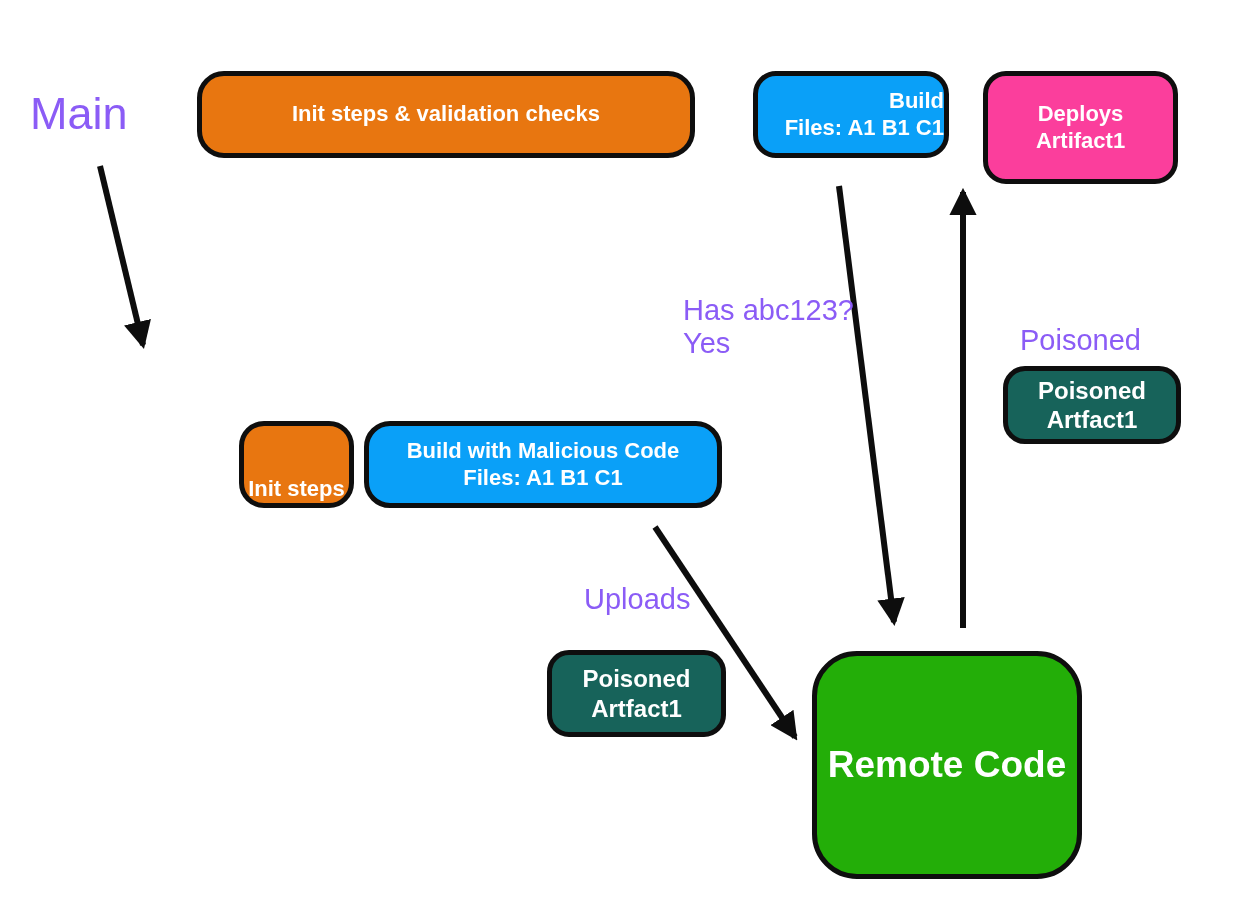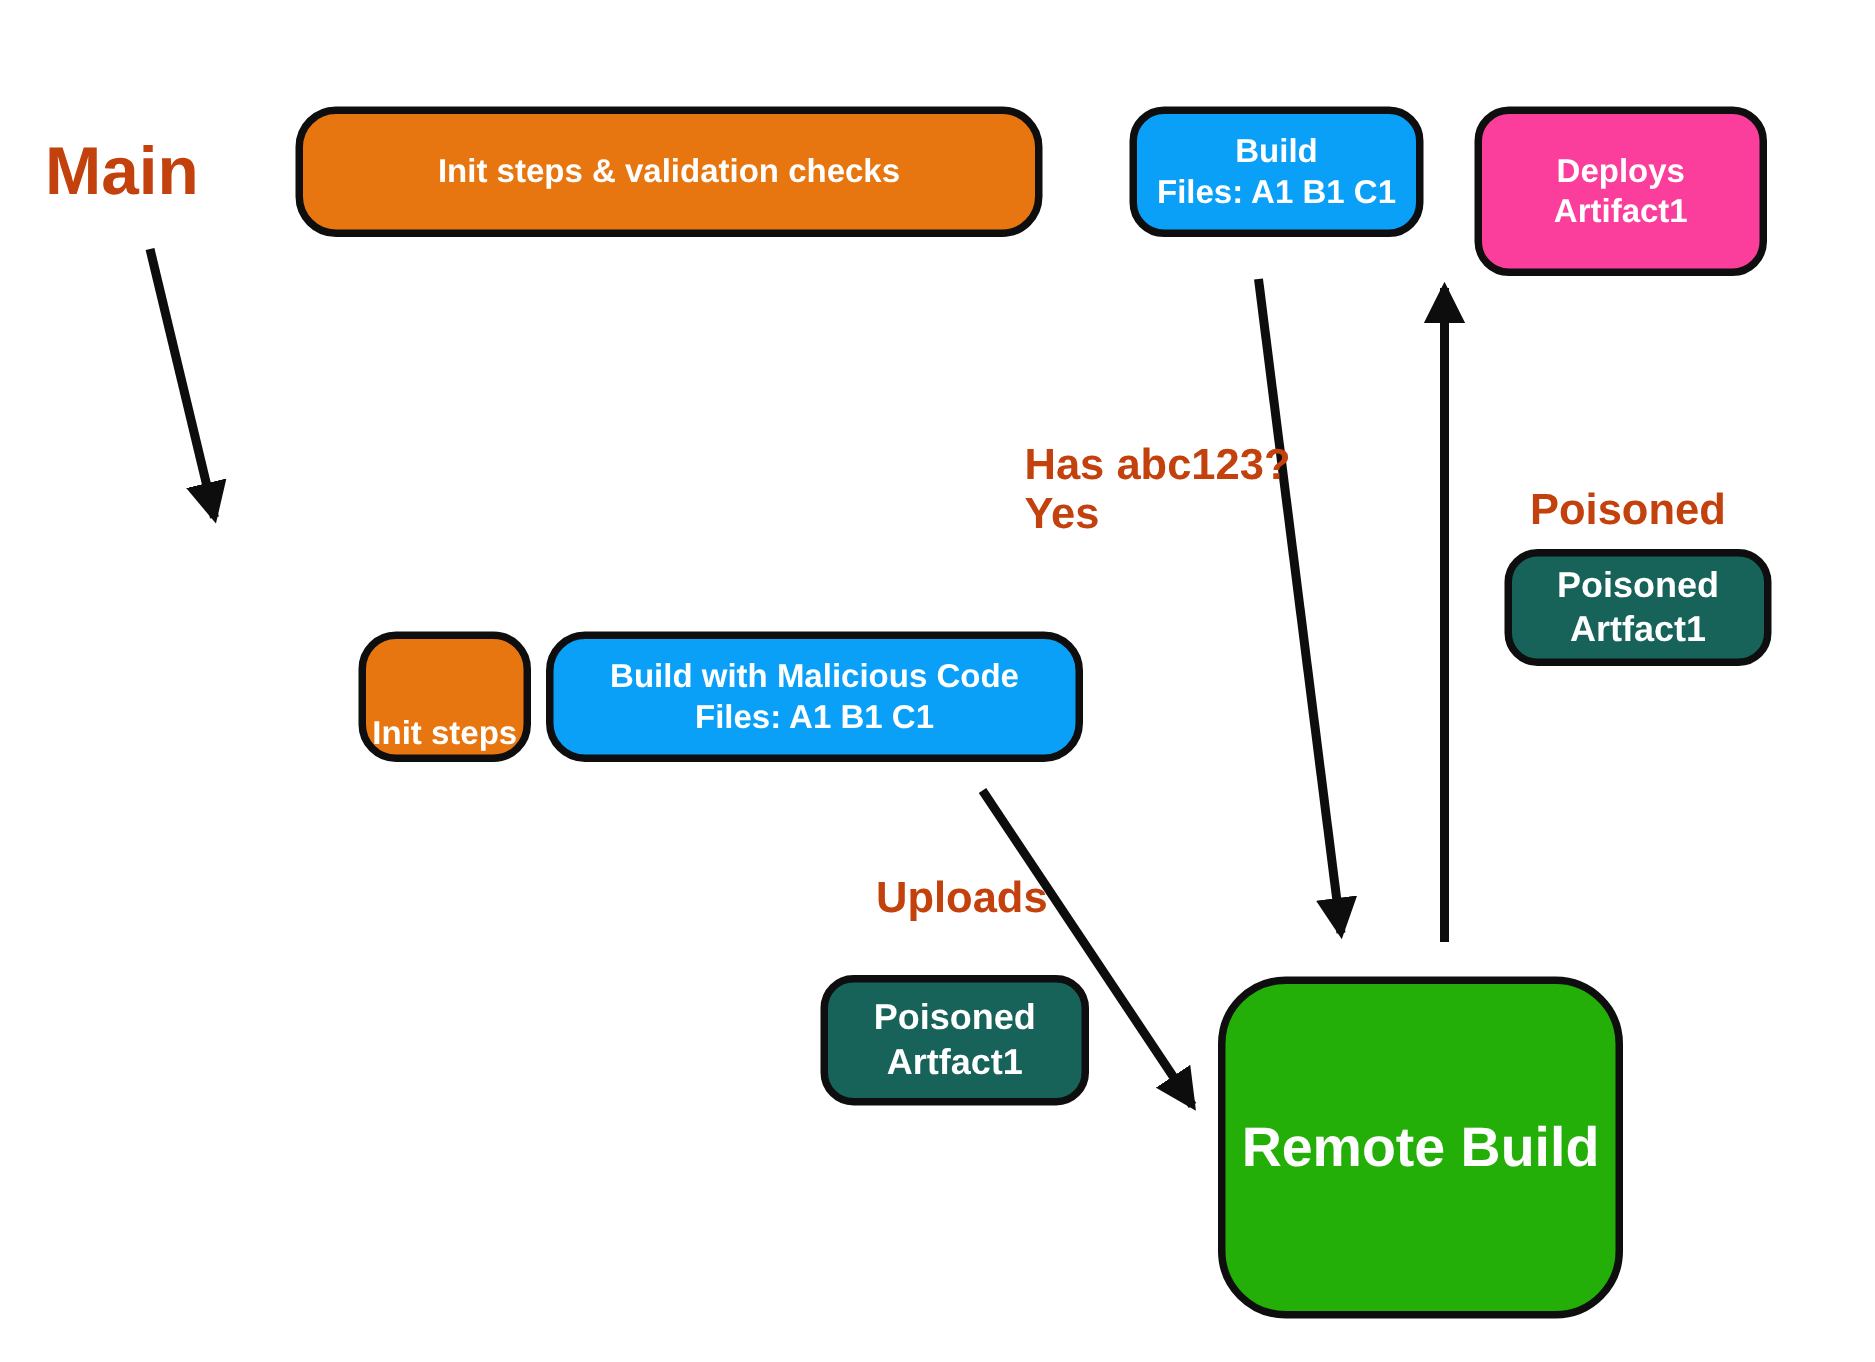--- a/index.html
+++ b/index.html
@@ -30,29 +30,28 @@
     align-items: center;
     justify-content: center;
     color: #ffffff;
     font-weight: bold;
     text-align: center;
     line-height: 1.22;
   }
   .node span { display: block; }
   .annotation {
     position: absolute;
-    color: #c2410c;
+    color: #8b5cf6;
     white-space: nowrap;
-    font-weight: bold;
   }
   .annotation span { display: block; }
   .big-label { font-size: 45px; line-height: 1.16; }
   .mid-label { font-size: 29px; line-height: 1.15; }
   #node-init-validation   { left: 197px; top: 71px;  width: 498px; height: 87px; border-radius: 27px; font-size: 22px; }
-  #node-build-main        { left: 753px; top: 71px;  width: 196px; height: 87px; border-radius: 23px; font-size: 22px; }
+  #node-build-main        { left: 753px; top: 71px;  width: 196px; height: 87px; border-radius: 23px; font-size: 22px; align-items: flex-end; }
   #node-deploys           { left: 983px; top: 71px;  width: 195px; height: 113px; border-radius: 23px; font-size: 22px; }
   #node-init-steps        { left: 239px; top: 421px; width: 115px; height: 87px; border-radius: 25px; font-size: 22px; justify-content: flex-end; }
   #node-build-malicious   { left: 364px; top: 421px; width: 358px; height: 87px; border-radius: 26px; font-size: 22px; }
   #node-poisoned-download { left: 1003px; top: 366px; width: 178px; height: 78px; border-radius: 22px; font-size: 24px; }
   #node-poisoned-upload   { left: 547px; top: 650px; width: 179px; height: 87px; border-radius: 22px; font-size: 24px; }
   #node-remote-cache      { left: 812px; top: 651px; width: 270px; height: 228px; border-radius: 45px; font-size: 37px; }
   #label-main       { left: 30px;  top: 88px;  }
   #label-innocent   { left: 45px;  top: 384px; }
   #label-has-hash   { left: 683px; top: 294px; }
   #label-downloads  { left: 1020px; top: 324px; }
@@ -114,16 +113,16 @@
     <span>Poisoned</span>
     <span>Artfact1</span>
   </div>
 
   <div id="node-poisoned-upload" class="node" style="background-color: rgb(23, 99, 90);">
     <span>Poisoned</span>
     <span>Artfact1</span>
   </div>
 
   <div id="node-remote-cache" class="node" style="background-color: rgb(35, 174, 8);">
-    <span>Remote Build</span>
+    <span>Remote Code</span>
   </div>
 
 </div>
 
 </body></html>

